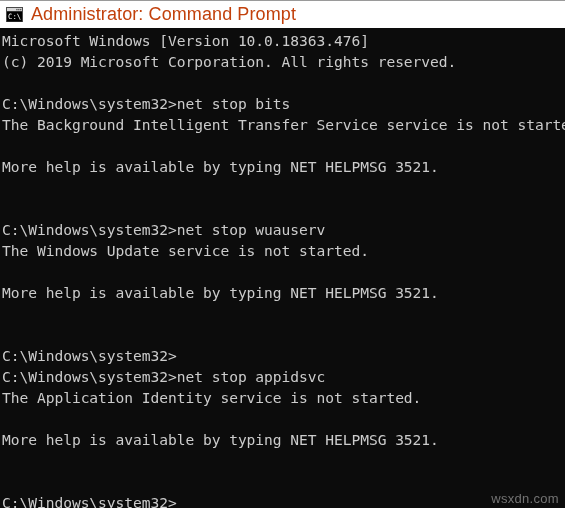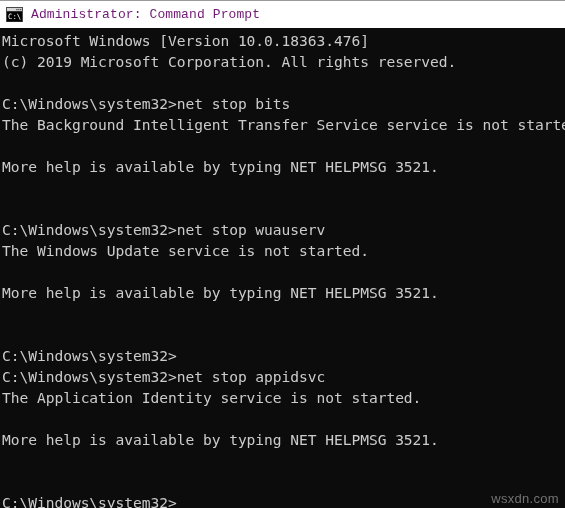--- a/index.html
+++ b/index.html
@@ -32,23 +32,23 @@
     padding-left: 6px;
   }
   #title-icon {
     width: 17px;
     height: 15px;
     flex: 0 0 auto;
     margin-right: 8px;
     display: block;
   }
   #title-text {
-    font-family: Liberation Mono, monospace;
-    font-size: 13px;
-    color: #701a75;
+    font-family: Liberation Sans, sans-serif;
+    font-size: 18px;
+    color: #c2410c;
     white-space: nowrap;
     letter-spacing: 0.1px;
   }
   #console {
     position: absolute;
     left: 0;
     top: 28px;
     width: 565px;
     height: 484px;
     background: #0c0c0c;

